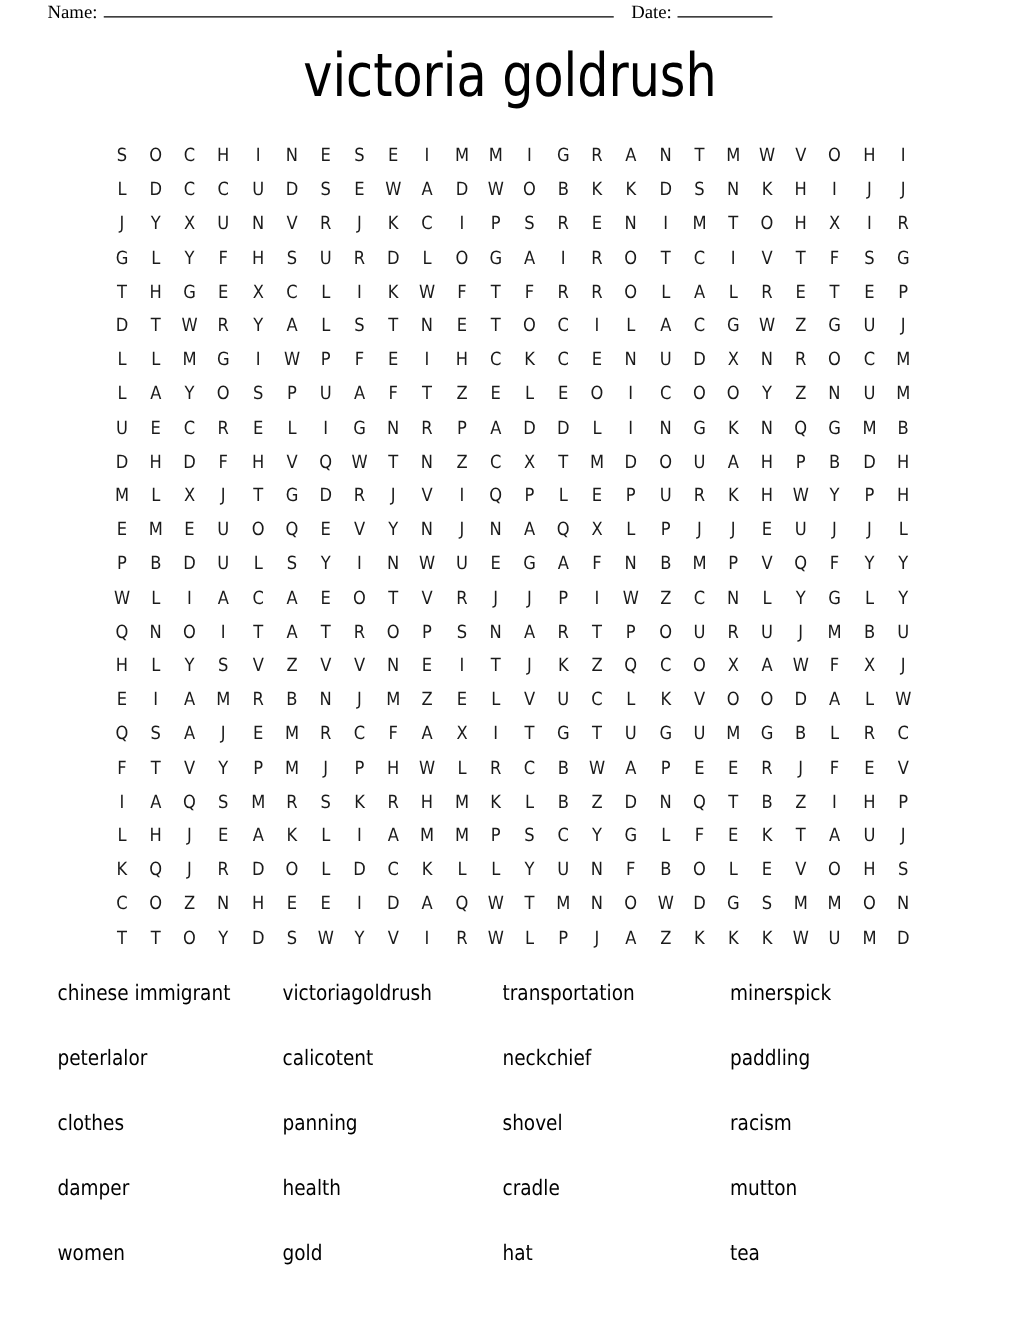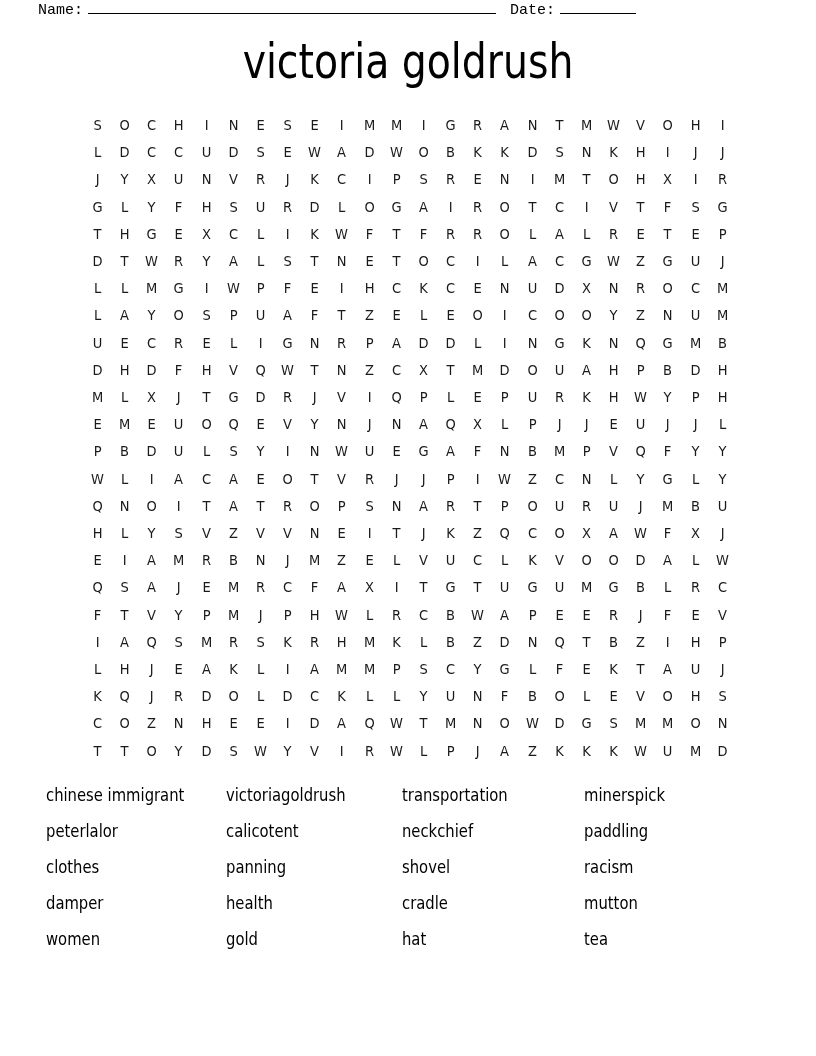--- a/index.html
+++ b/index.html
@@ -21,21 +21,21 @@
     position: absolute;
     top: 2px;
     left: 38px;
     width: 740px;
     height: 22px;
     display: flex;
     align-items: baseline;
     font-size: 15px;
   }
   .field-label {
-    font-family: Liberation Mono, monospace;
+    font-family: Liberation Serif, serif;
     font-size: 15px;
     white-space: nowrap;
   }
   .blank-line {
     border-bottom: 1px solid #000;
     display: inline-block;
     height: 11px;
   }
   #name-blank { width: 408px; margin-left: 5px; }
   #date-blank { width: 76px; margin-left: 5px; }
@@ -78,21 +78,21 @@
   }
 
   
   #word-list {
     position: absolute;
     top: 778px;
     left: 46px;
     width: 706px;
     display: grid;
     grid-template-columns: 180px 176px 182px 168px;
-    row-gap: 0px;
+    row-gap: 16px;
   }
   .word-item {
     font-family: "DejaVu Sans", sans-serif;
     font-size: 17px;
     line-height: 35.9px;
     color: #000;
     white-space: nowrap;
     transform: scaleX(0.87);
     transform-origin: left center;
   }

